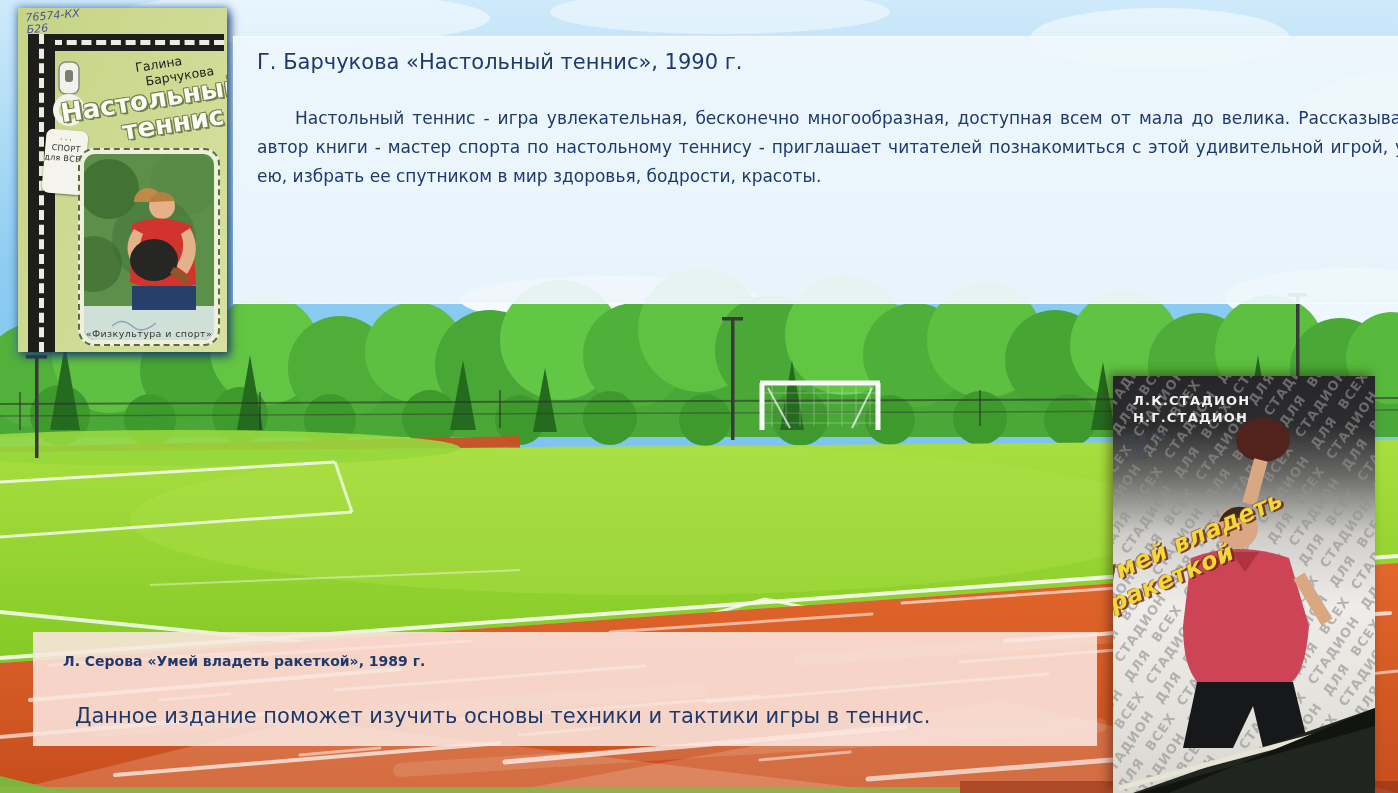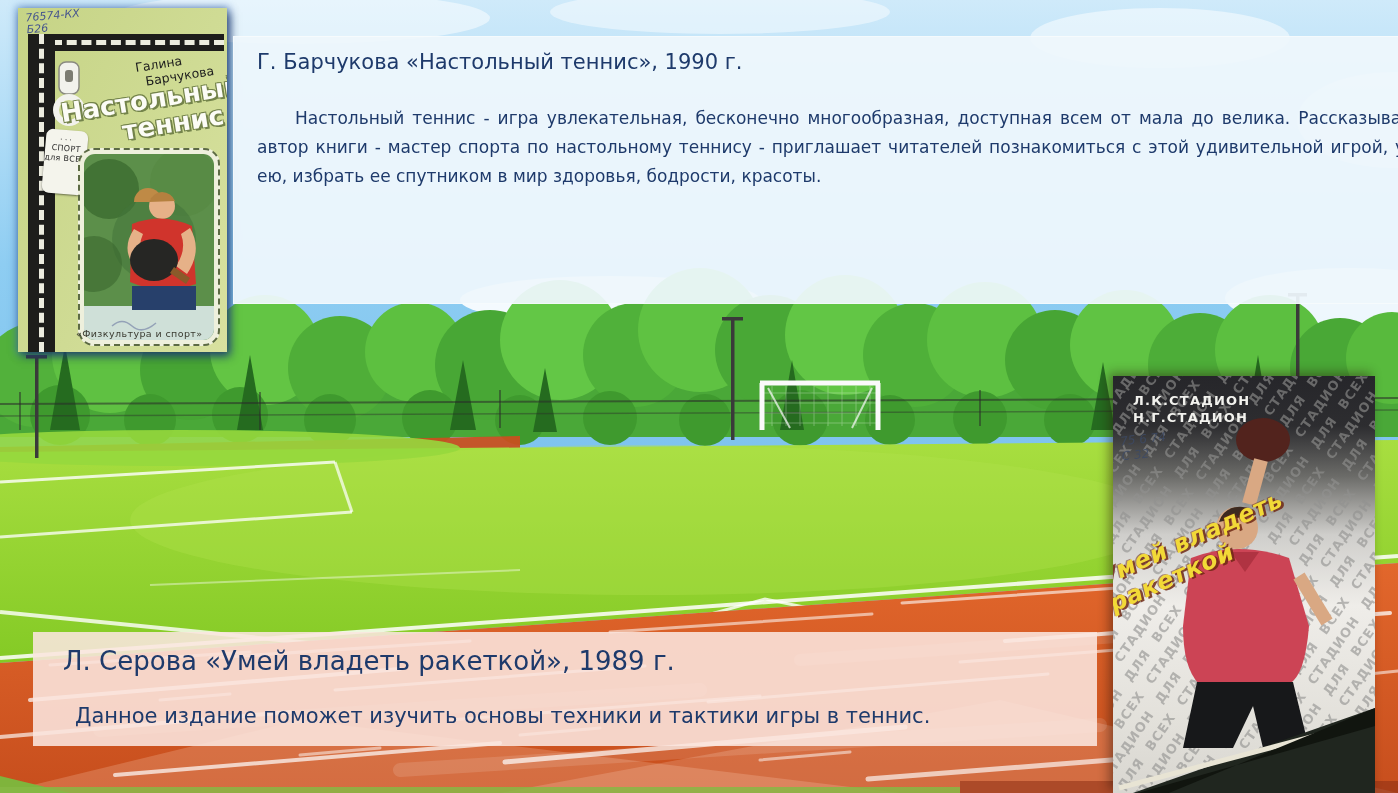--- a/index.html
+++ b/index.html
@@ -20,21 +20,21 @@
     box-shadow:0 0 0 1px rgba(255,255,255,0.45) inset;
   }
   .panel-top .ttl { font-size:21px; line-height:29px; margin:0 0 27px 0; font-weight:normal; }
   .panel-top .p  { font-size:17px; line-height:29px; margin:0; text-indent:38px;
                    text-align:justify; text-align-last:left; }
   .panel-bottom {
     left:33px; top:632px; width:1064px; height:114px;
     background:rgba(250,230,223,0.88);
     padding:15px 30px;
   }
-  .panel-bottom .ttl  { font-size:26px; line-height:29px; margin:0 0 26px 0; font-weight:normal; }
+  .panel-bottom .ttl  { font-size:14px; line-height:29px; margin:0 0 26px 0; font-weight:bold; }
   .panel-bottom .txt  { font-size:21px; line-height:29px; margin:12px; }
 
   
   .book1 {
     position:absolute; left:18px; top:8px; width:209px; height:344px;
     background:linear-gradient(115deg,#c6d486 0%,#cfdb94 55%,#d8e19f 100%);
     box-shadow:3px 4px 9px rgba(15,40,90,.8), 0 0 7px 2px rgba(80,130,200,.55);
     overflow:hidden;
   }
   .b1-code { position:absolute; left:8px; top:2px; transform:rotate(-5deg);
@@ -56,21 +56,21 @@
   .b1-author { position:absolute; left:118px; top:46px; transform:rotate(-9deg);
                font-size:12.5px; line-height:15px; color:#1d1d1d; }
   .b1-author .l2 { margin-left:8px; }
   .b1-title { position:absolute; left:44px; top:78px; transform:rotate(-9deg);
               font-size:26px; line-height:27px; font-weight:bold; color:#fcfcf6;
               text-shadow:2px 2px 0 #73834a, -1px -1px 0 #73834a, 1px -1px 0 #73834a, -1px 1px 0 #73834a; }
   .b1-title .l2 { margin-left:58px; }
   .photo-frame { position:absolute; left:60px; top:140px; width:142px; height:198px;
                  border:2px dashed #5c6a44; border-radius:16px; background:#eef0dc; padding:4px; }
   .photo-frame .photo { width:100%; height:100%; border-radius:11px; overflow:hidden; }
-  .b1-publisher { position:absolute; left:58px; top:320px; width:146px; 
+  .b1-publisher { position:absolute; left:58px; top:320px; width:146px; text-align:center;
                   font-size:9.5px; color:#3a3a30; letter-spacing:.4px; }
 
   
   .book2 {
     position:absolute; left:1113px; top:376px; width:262px; height:417px;
     background:linear-gradient(180deg,#26262a 0%,#2d2d30 12%,#6b6b68 24%,#cfcecb 38%,#efede9 55%,#e3e1db 82%,#d8d6d0 100%);
     overflow:hidden;
     box-shadow:-4px -3px 10px rgba(40,20,10,.45);
   }
   .b2-pattern { position:absolute; left:-190px; top:-80px; width:700px; height:820px;

